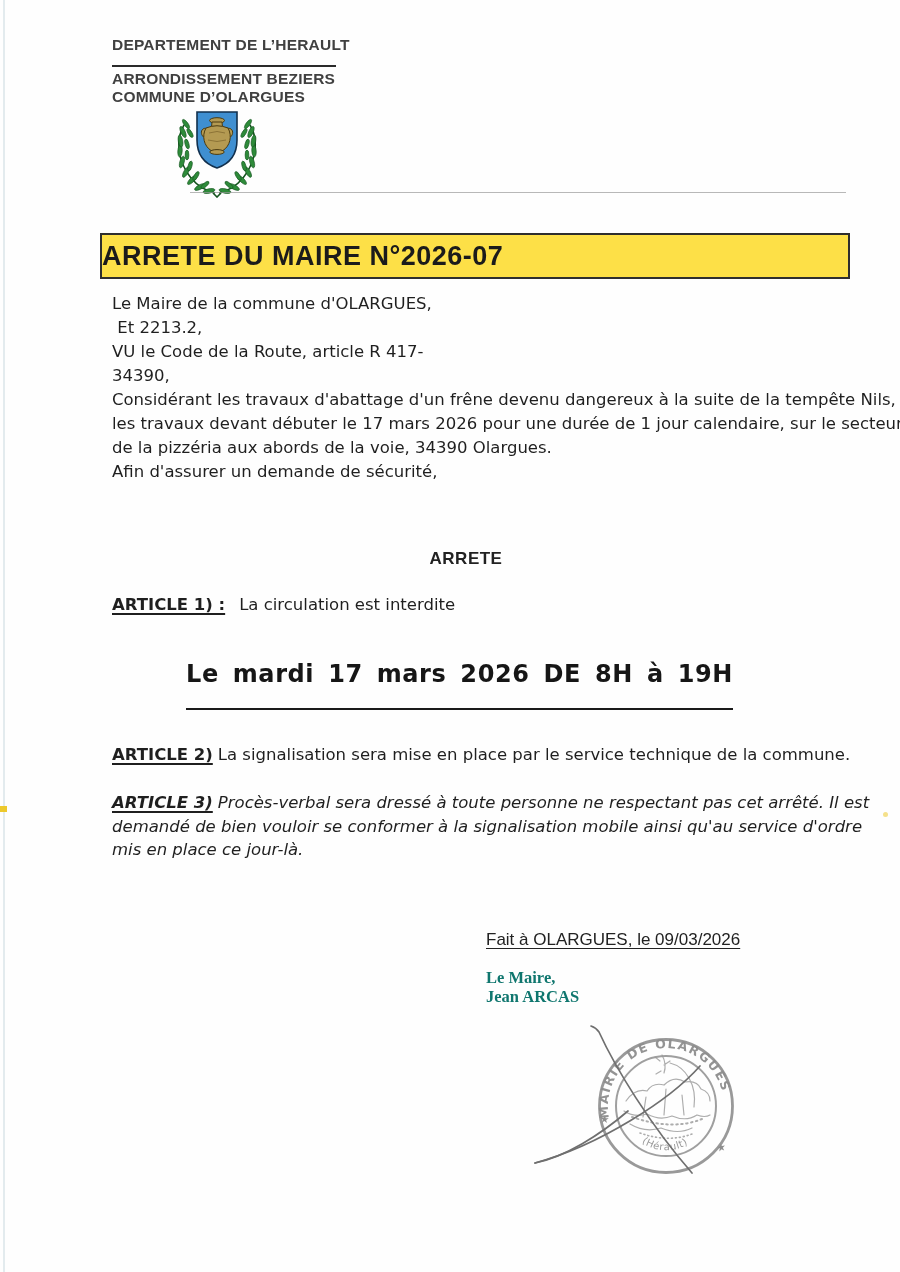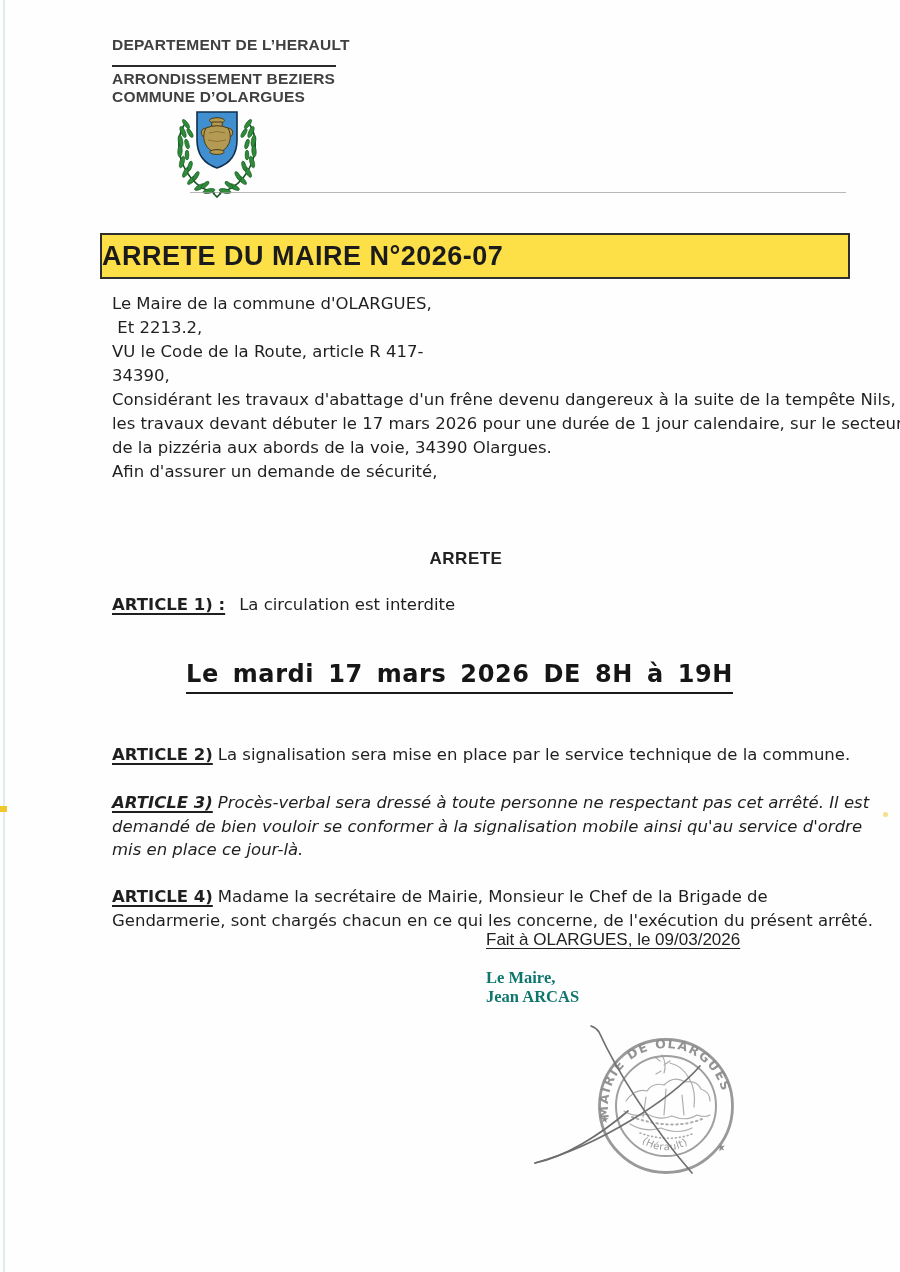--- a/index.html
+++ b/index.html
@@ -48,21 +48,21 @@
     text-decoration-thickness:1.6px;text-underline-offset:3px;}
   .art1{top:593px;}
   .art1 .art-text{margin-left:14px;}
   .art2{top:743px;}
   .art3{top:791px;font-style:italic;}
   .art4{top:885px;}
   .art-text{margin-left:5px;margin-top:12px;}
 
   .date-line{position:absolute;left:186px;top:660px;white-space:nowrap;
     font-size:24px;font-weight:bold;letter-spacing:.6px;word-spacing:5px;
-    border-bottom:2.5px solid #1a1a1a;padding-bottom:4px;color:#161616;}
+    border-bottom:2.5px solid #1a1a1a;padding-bottom:20px;color:#161616;}
 
   .fait{position:absolute;left:486px;top:930px;white-space:nowrap;
     font-family:"Liberation Sans",sans-serif;font-size:17px;color:#222;
     text-decoration:underline;text-decoration-thickness:1.4px;text-underline-offset:3px;}
 
   .signatory{position:absolute;left:486px;top:968px;
     font-family:Liberation Serif, serif;font-weight:bold;
     font-size:16.5px;line-height:19px;color:#0f766e;}
 
   .stamp{position:absolute;left:520px;top:1005px;width:330px;height:195px;}
@@ -141,23 +141,20 @@
   <div class="date-line">Le mardi 17 mars 2026 DE 8H à 19H</div>
 
   <div class="article art2">
     <span class="art-label">ARTICLE 2)</span><span class="art-text">La signalisation sera mise en place par le service technique de la commune.</span>
   </div>
 
   <div class="article art3">
     <span class="art-label">ARTICLE 3)</span><span class="art-text">Procès-verbal sera dressé à toute personne ne respectant pas cet arrêté. Il est demandé de bien vouloir se conformer à la signalisation mobile ainsi qu'au service d'ordre mis en place ce jour-là.</span>
   </div>
 
-  <div class="article art4">
-    <span class="art-label">ARTICLE 4)</span><span class="art-text">Madame la secrétaire de Mairie, Monsieur le Chef de la Brigade de Gendarmerie, sont chargés chacun en ce qui les concerne, de l'exécution du présent arrêté.</span>
-  </div>
 
   <div class="fait">Fait à OLARGUES, le 09/03/2026</div>
 
   <div class="signatory">
     <div>Le Maire,</div>
     <div>Jean ARCAS</div>
   </div>
 
   <svg class="stamp" viewBox="0 0 330 195">
     <defs>

